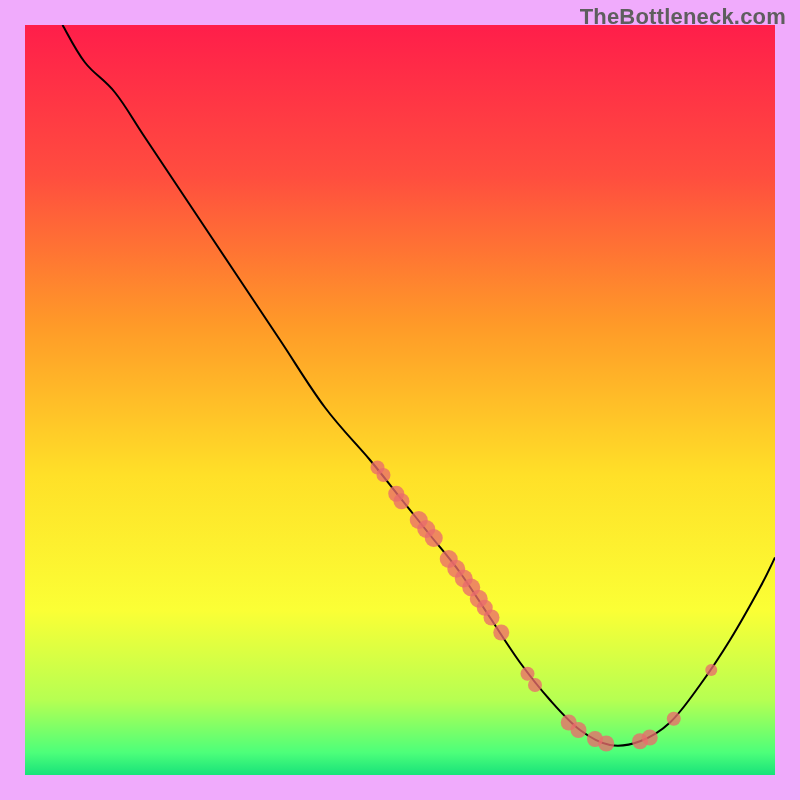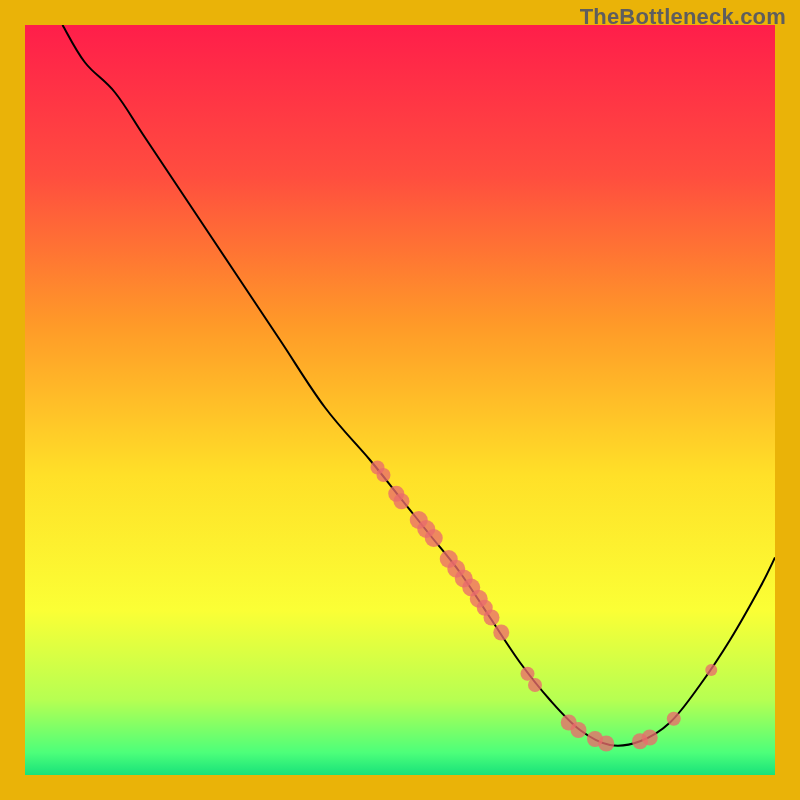--- a/index.html
+++ b/index.html
@@ -9,21 +9,21 @@
     width: 800px;
     height: 800px;
     overflow: hidden;
     font-family: Arial, Helvetica, sans-serif;
   }
   .frame {
     position: absolute;
     top: 0; left: 0;
     width: 800px;
     height: 800px;
-    background: #eab308;
+    background: #f0abfc;
   }
   .plot {
     position: absolute;
     left: 25px;
     top: 25px;
     width: 750px;
     height: 750px;
     box-sizing: border-box;
   }
   .watermark {

